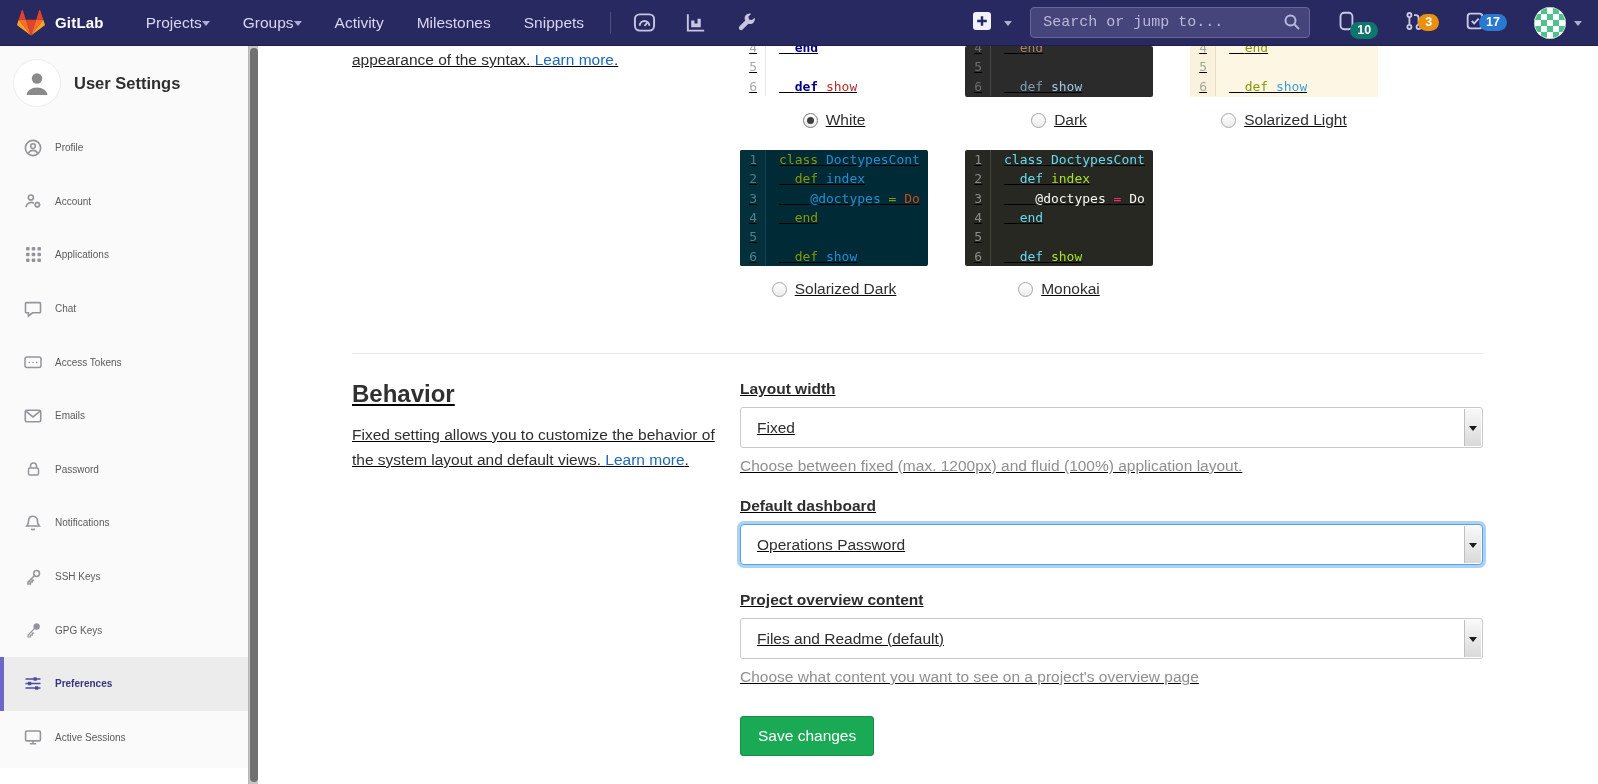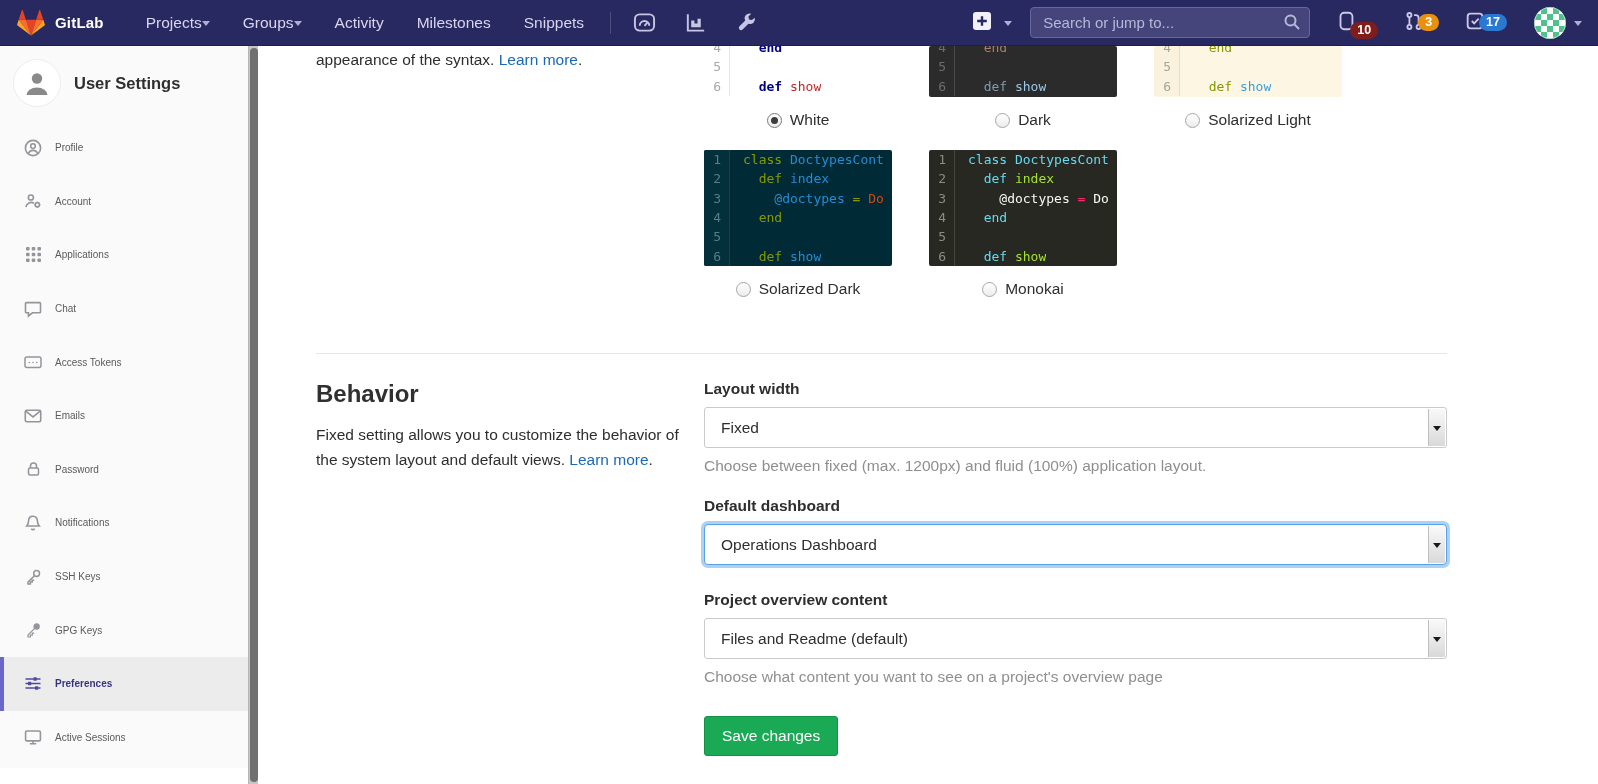--- a/index.html
+++ b/index.html
@@ -15,26 +15,26 @@
   .nav-links{display:flex;align-items:center;gap:33px;margin-left:42px;list-style:none;padding:0;}
   .nav-link{color:#d8d6ee;font-size:15.5px;display:flex;align-items:center;gap:0;cursor:pointer;white-space:nowrap;}
   .caret{width:0;height:0;border:4px solid transparent;border-top:5px solid #aeadd4;margin-top:5px;display:inline-block;}
   .nav-divider{width:1px;height:22px;background:rgba(255,255,255,.18);margin:0 22px 0 26px;}
   .nav-icons{display:flex;align-items:center;gap:28px;}
   .nav-icons .nicon{display:flex;cursor:pointer;}
   .nav-right{margin-left:auto;display:flex;align-items:center;}
   .plus-group{display:flex;align-items:center;gap:5px;margin-right:18px;cursor:pointer;}
   .searchbox{position:relative;width:280px;height:31px;}
   .searchbox input{width:100%;height:100%;box-sizing:border-box;background:#45447b;border:1px solid #68679c;
-    border-radius:4px;color:#e9e9f6;font-size:15px;padding:0 34px 0 12px;outline:none;font-family:Liberation Sans, sans-serif;}
+    border-radius:4px;color:#e9e9f6;font-size:15px;padding:0 34px 0 12px;outline:none;font-family:Liberation Mono, monospace;}
   .searchbox input::placeholder{color:#b9b8d8;}
   .searchbox .s-icon{position:absolute;right:9px;top:6px;}
   .count-group{display:flex;align-items:center;margin-left:25px;cursor:pointer;}
   .badge{margin-left:-7px;color:#fff;font-size:12.5px;font-weight:bold;border-radius:9px;padding:2px 7px;line-height:13px;}
-  .badge.green{background:#7f1d1d;margin-top:16px;}
+  .badge.green{background:#0f766e;margin-top:16px;}
   .badge.orange{background:#e9910c;}
   .badge.blue{background:#2a79d0;}
   .nav-avatar{width:30px;height:30px;border-radius:50%;margin-left:27px;cursor:pointer;
     border:1px solid rgba(255,255,255,.55);background-color:#fff;
     background-image:linear-gradient(45deg,#4fc28b 25%,transparent 25%,transparent 75%,#4fc28b 75%),
       linear-gradient(45deg,#4fc28b 25%,transparent 25%,transparent 75%,#4fc28b 75%);
     background-size:12px 12px;background-position:0 0,6px 6px;}
   .nav-right .caret{margin-left:8px;}
 
   
@@ -47,21 +47,21 @@
   .sb-item{height:53.6px;display:flex;align-items:center;gap:13px;padding-left:24px;cursor:pointer;box-sizing:border-box;}
   .sb-item .sbicon{display:flex;width:18px;justify-content:center;}
   .sb-item .sb-label{font-size:10px;color:#5b5b5b;}
   .sb-item.active{background:#ececec;border-left:4px solid #6a67c9;padding-left:20px;}
   .sb-item.active .sb-label{color:#36347e;font-weight:bold;}
   .sb-scroll{position:absolute;left:248px;top:46px;bottom:0;width:10px;background:#c6c6c6;border-left:1px solid #b5b5b5;box-sizing:border-box;}
   .sb-thumb{position:absolute;left:1px;top:2px;bottom:2px;width:8px;background:#707070;border-radius:4px;}
 
   
   .content{position:absolute;left:258px;top:46px;right:0;bottom:0;background:#fff;overflow:hidden;}
-  .content-inner{margin-left:58px;width:1131px;}
+  .content-inner{margin-left:94px;width:1131px;text-decoration:underline;}
   .two-col{display:flex;}
   .col-left{width:388px;flex:none;box-sizing:border-box;padding-right:24px;}
   .col-right{flex:1;}
   .desc-text{font-size:15.5px;line-height:25px;color:#2e2e2e;}
   a.link{color:#1b69b6;text-decoration:none;cursor:pointer;}
 
   
   .pv-row{display:flex;gap:37px;}
   .pv-row + .pv-row{margin-top:21px;}
   .preview{width:188px;}
@@ -540,21 +540,21 @@
             <div class="field-label">Layout width</div>
             <div class="sel">
               <span>Fixed</span>
               <span class="sel-arrow"></span>
             </div>
             <div class="help">Choose between fixed (max. 1200px) and fluid (100%) application layout.</div>
           </div>
           <div class="fld fld-dd">
             <div class="field-label">Default dashboard</div>
             <div class="sel focused">
-              <span>Operations Dashboard</span>
+              <span>Operations Password</span>
               <span class="sel-arrow"></span>
             </div>
           </div>
           <div class="fld">
             <div class="field-label">Project overview content</div>
             <div class="sel">
               <span>Files and Readme (default)</span>
               <span class="sel-arrow"></span>
             </div>
             <div class="help" style="margin-bottom:0;">Choose what content you want to see on a project's overview page</div>

